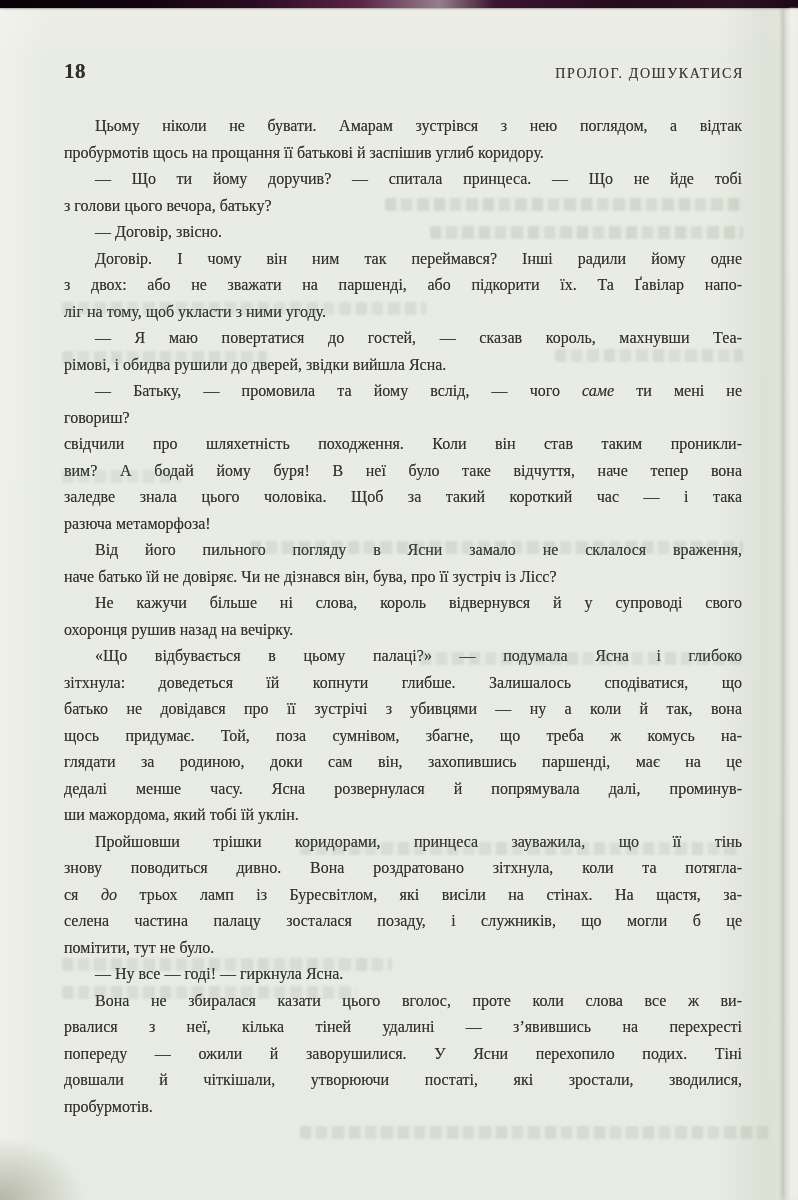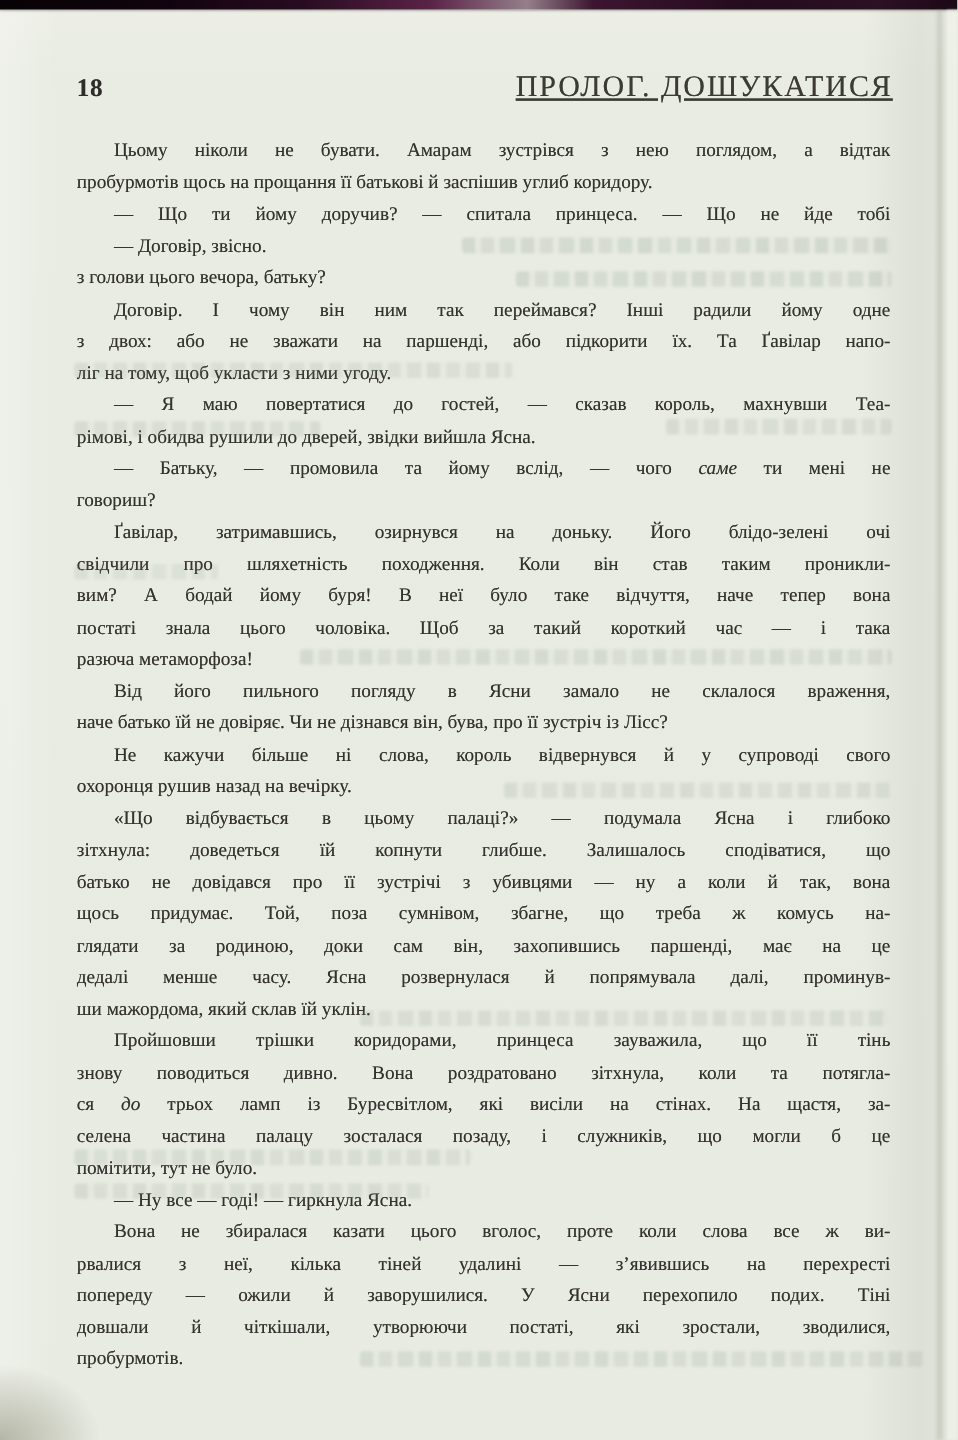--- a/index.html
+++ b/index.html
@@ -32,23 +32,22 @@
   }
   .running-head{
     position:absolute;left:64px;top:59px;width:680px;
     display:flex;justify-content:space-between;align-items:baseline;
   }
   .pagenum{
     font-size:21px;font-weight:700;color:#2f2d29;letter-spacing:0.5px;
     text-shadow:0 0 0.5px rgba(47,45,41,0.6);
   }
   .chapter{
-    font-size:25px;color:#3b3a35;letter-spacing:1.6px;
+    font-size:14px;color:#3b3a35;letter-spacing:1.6px;
     text-shadow:0 0 0.5px rgba(59,58,53,0.55);
-    text-decoration:underline;
   }
   .text-block{
     position:absolute;left:64px;top:113px;width:678px;
     font-size:16px;line-height:26.5px;color:#34322e;
     text-shadow:0 0 0.55px rgba(52,50,46,0.6);
   }
   .line{
     height:26.5px;overflow:hidden;
     text-align:justify;text-align-last:justify;
   }
@@ -76,45 +75,44 @@
 
   <header class="running-head">
     <span class="pagenum">18</span>
     <span class="chapter">ПРОЛОГ. ДОШУКАТИСЯ</span>
   </header>
 
   <main class="text-block">
       <div class="line first">Цьому ніколи не бувати. Амарам зустрівся з нею поглядом, а відтак</div>
       <div class="line end">пробурмотів щось на прощання її батькові й заспішив углиб коридору.</div>
       <div class="line first">— Що ти йому доручив? — спитала принцеса. — Що не йде тобі</div>
+      <div class="line end">з голови цього вечора, батьку?</div>
       <div class="line first end">— Договір, звісно.</div>
-      <div class="line end">з голови цього вечора, батьку?</div>
       <div class="line first">Договір. І чому він ним так переймався? Інші радили йому одне</div>
       <div class="line">з двох: або не зважати на паршенді, або підкорити їх. Та Ґавілар напо-</div>
       <div class="line end">ліг на тому, щоб укласти з ними угоду.</div>
       <div class="line first">— Я маю повертатися до гостей, — сказав король, махнувши Теа-</div>
       <div class="line end">рімові, і обидва рушили до дверей, звідки вийшла Ясна.</div>
       <div class="line first">— Батьку, — промовила та йому вслід, — чого <i>саме</i> ти мені не</div>
       <div class="line end">говориш?</div>
-      <div class="line first">Ґавілар, затримавшись, озирнувся на доньку. Його блідо-зелені очі</div>
       <div class="line">свідчили про шляхетність походження. Коли він став таким проникли-</div>
       <div class="line">вим? А бодай йому буря! В неї було таке відчуття, наче тепер вона</div>
-      <div class="line">постаті знала цього чоловіка. Щоб за такий короткий час — і така</div>
+      <div class="line">заледве знала цього чоловіка. Щоб за такий короткий час — і така</div>
       <div class="line end">разюча метаморфоза!</div>
       <div class="line first">Від його пильного погляду в Ясни замало не склалося враження,</div>
       <div class="line end">наче батько їй не довіряє. Чи не дізнався він, бува, про її зустріч із Лісс?</div>
       <div class="line first">Не кажучи більше ні слова, король відвернувся й у супроводі свого</div>
       <div class="line end">охоронця рушив назад на вечірку.</div>
       <div class="line first">«Що відбувається в цьому палаці?» — подумала Ясна і глибоко</div>
       <div class="line">зітхнула: доведеться їй копнути глибше. Залишалось сподіватися, що</div>
       <div class="line">батько не довідався про її зустрічі з убивцями — ну а коли й так, вона</div>
       <div class="line">щось придумає. Той, поза сумнівом, збагне, що треба ж комусь на-</div>
       <div class="line">глядати за родиною, доки сам він, захопившись паршенді, має на це</div>
       <div class="line">дедалі менше часу. Ясна розвернулася й попрямувала далі, проминув-</div>
-      <div class="line end">ши мажордома, який склав їй уклін.</div>
+      <div class="line end">ши мажордома, який тобі їй уклін.</div>
       <div class="line first">Пройшовши трішки коридорами, принцеса зауважила, що її тінь</div>
       <div class="line">знову поводиться дивно. Вона роздратовано зітхнула, коли та потягла-</div>
       <div class="line">ся <i>до</i> трьох ламп із Буресвітлом, які висіли на стінах. На щастя, за-</div>
       <div class="line">селена частина палацу зосталася позаду, і служників, що могли б це</div>
       <div class="line end">помітити, тут не було.</div>
       <div class="line first end">— Ну все — годі! — гиркнула Ясна.</div>
       <div class="line first">Вона не збиралася казати цього вголос, проте коли слова все ж ви-</div>
       <div class="line">рвалися з неї, кілька тіней удалині — з’явившись на перехресті</div>
       <div class="line">попереду — ожили й заворушилися. У Ясни перехопило подих. Тіні</div>
       <div class="line">довшали й чіткішали, утворюючи постаті, які зростали, зводилися,</div>

